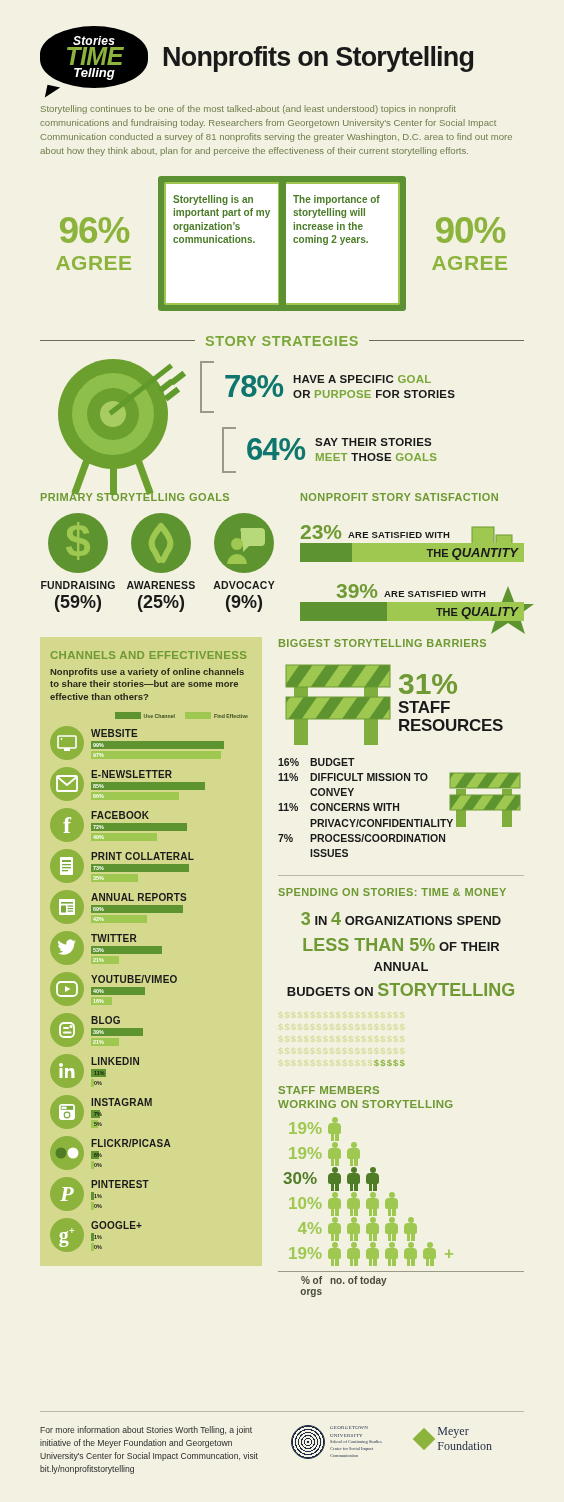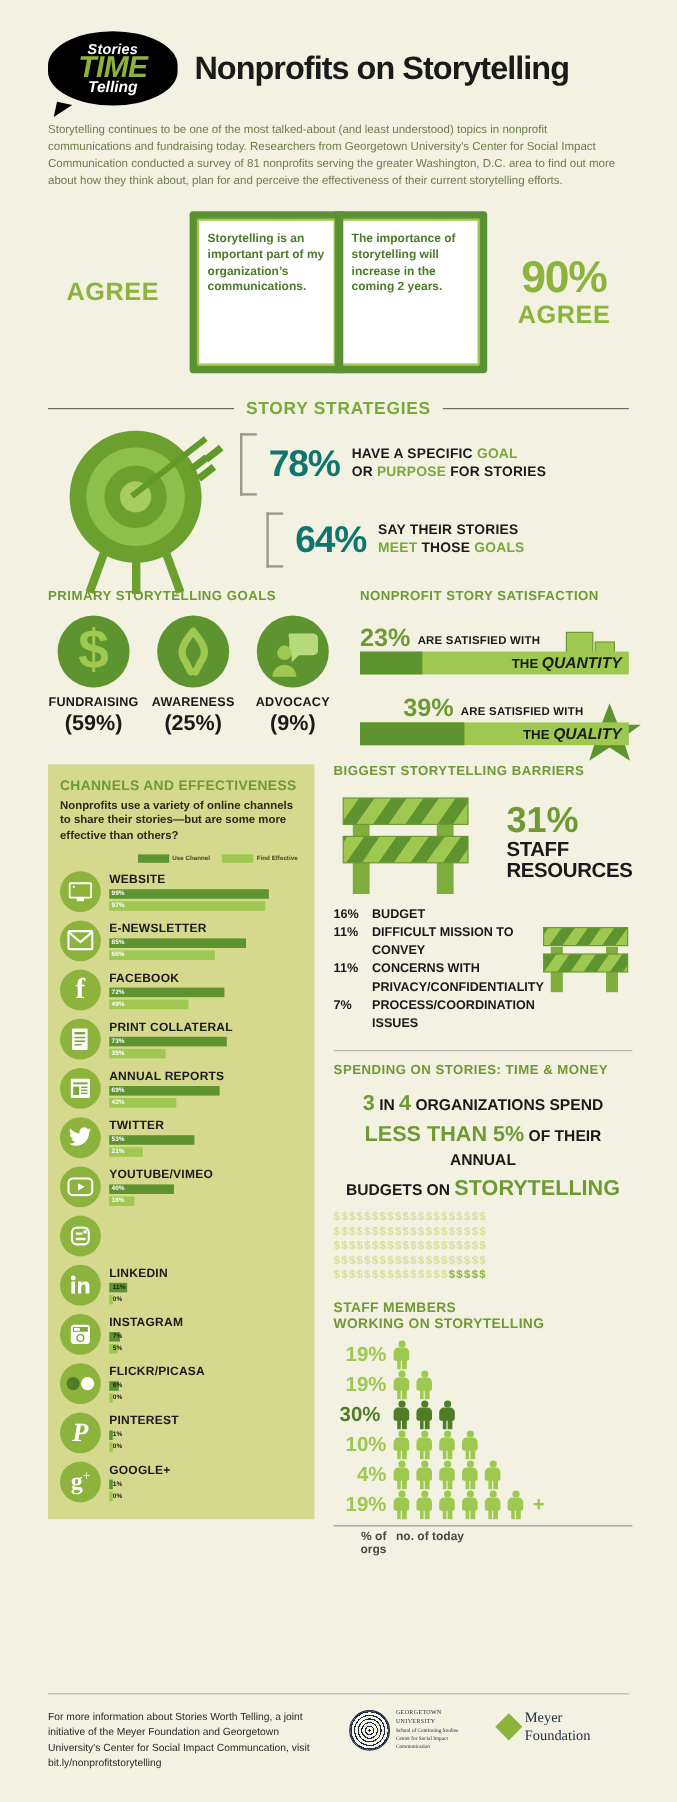--- a/index.html
+++ b/index.html
@@ -104,21 +104,21 @@
   .chan-body{flex:1;padding-top:2px;}
   .chan-name{font-size:10px;font-weight:bold;color:#1a1a1a;letter-spacing:.2px;}
   .cbar{height:8px;margin-top:2px;position:relative;min-width:2px;}
   .cbar span{position:absolute;left:2px;top:0px;font-size:5.4px;font-weight:bold;color:#fff;line-height:8px;}
   .cbar.outside span{left:3px;color:#1a1a1a;}
   .cbar.use{background:#5e9430;}
   .cbar.eff{background:#9ec84f;}
 
   
   .rcol{flex:1;}
-  .barrier-main{display:flex;align-items:center;gap:24px;margin-top:8px;}
+  .barrier-main{display:flex;align-items:center;gap:0;margin-top:8px;}
   .barricade{position:relative;flex:none;}
   .b31{font-size:30px;font-weight:bold;color:#6f9a33;line-height:1;}
   .bstaff{font-size:17px;font-weight:bold;color:#1a1a1a;line-height:1.05;letter-spacing:-.3px;}
   .barrier-list{margin-top:8px;position:relative;}
   .bl-row{display:flex;gap:6px;font-size:10.5px;font-weight:bold;color:#1a1a1a;line-height:1.45;}
   .bl-pct{width:26px;flex:none;}
   .sep{height:1px;background:#b9b9a4;margin:14px 0 0 0;}
   .spend-txt{font-size:13px;font-weight:bold;color:#1a1a1a;text-align:center;line-height:1.45;margin-top:8px;}
   .spend-txt .big{font-size:18px;color:#6f9a33;}
   .dollars{margin-top:6px;font-size:9.5px;font-weight:bold;color:#d8dd9a;letter-spacing:1.1px;line-height:1.25;word-spacing:0;}
@@ -160,20 +160,21 @@
       <div class="logo-worth">TIME</div>
       <div class="logo-telling">Telling</div>
     </div>
     <div class="main-title">Nonprofits on Storytelling</div>
   </div>
 
   <div class="intro">Storytelling continues to be one of the most talked-about (and least understood) topics in nonprofit communications and fundraising today. Researchers from Georgetown University's Center for Social Impact Communication conducted a survey of 81 nonprofits serving the greater Washington, D.C. area to find out more about how they think about, plan for and perceive the effectiveness of their current storytelling efforts.</div>
 
   <div class="agree-row">
     <div class="agree-stat">
+      <div class="agree-pct">96%</div>
       <div class="agree-word">AGREE</div>
     </div>
     <div class="book">
       <div class="book-inner">
         <div class="book-page">Storytelling is an important part of my organization’s communications.</div>
         <div class="book-page">The importance of storytelling will increase in the coming 2 years.</div>
       </div>
       <div class="book-spine"></div>
     </div>
     <div class="agree-stat">
@@ -441,20 +442,29 @@
             </div>
           </div>
           <div class="chan">
             <div class="chan-icon">
               <svg width="20" height="20" viewBox="0 0 20 20">
                 <rect x="3" y="3" width="14" height="14" rx="4" fill="none" stroke="#fff" stroke-width="1.8"></rect>
                 <rect x="6" y="7" width="6" height="2" rx="1" fill="#fff"></rect>
                 <rect x="6" y="11.5" width="8.5" height="2" rx="1" fill="#fff"></rect>
                 <circle cx="14" cy="6.5" r="1.6" fill="#fff"></circle>
               </svg>
+            </div>
+            <div class="chan-body">
+              <div class="chan-name">BLOG</div>
+              <div class="cbar use" style="width:52.260000000000005px">
+                <span>39%</span>
+              </div>
+              <div class="cbar eff" style="width:28.14px">
+                <span>21%</span>
+              </div>
             </div>
           </div>
           <div class="chan">
             <div class="chan-icon">
               <svg width="20" height="18" viewBox="0 0 20 18">
                 <rect x="2.5" y="6" width="3" height="10" fill="#fff"></rect>
                 <circle cx="4" cy="3" r="2" fill="#fff"></circle>
                 <path d="M8 6h3v1.6a3.3 3.3 0 0 1 3-1.7c3 0 3.5 1.9 3.5 4.4V16h-3.2v-4.8c0-1.2 0-2.7-1.7-2.7s-1.9 1.3-1.9 2.6V16H8z" fill="#fff"></path>
               </svg>
             </div>

